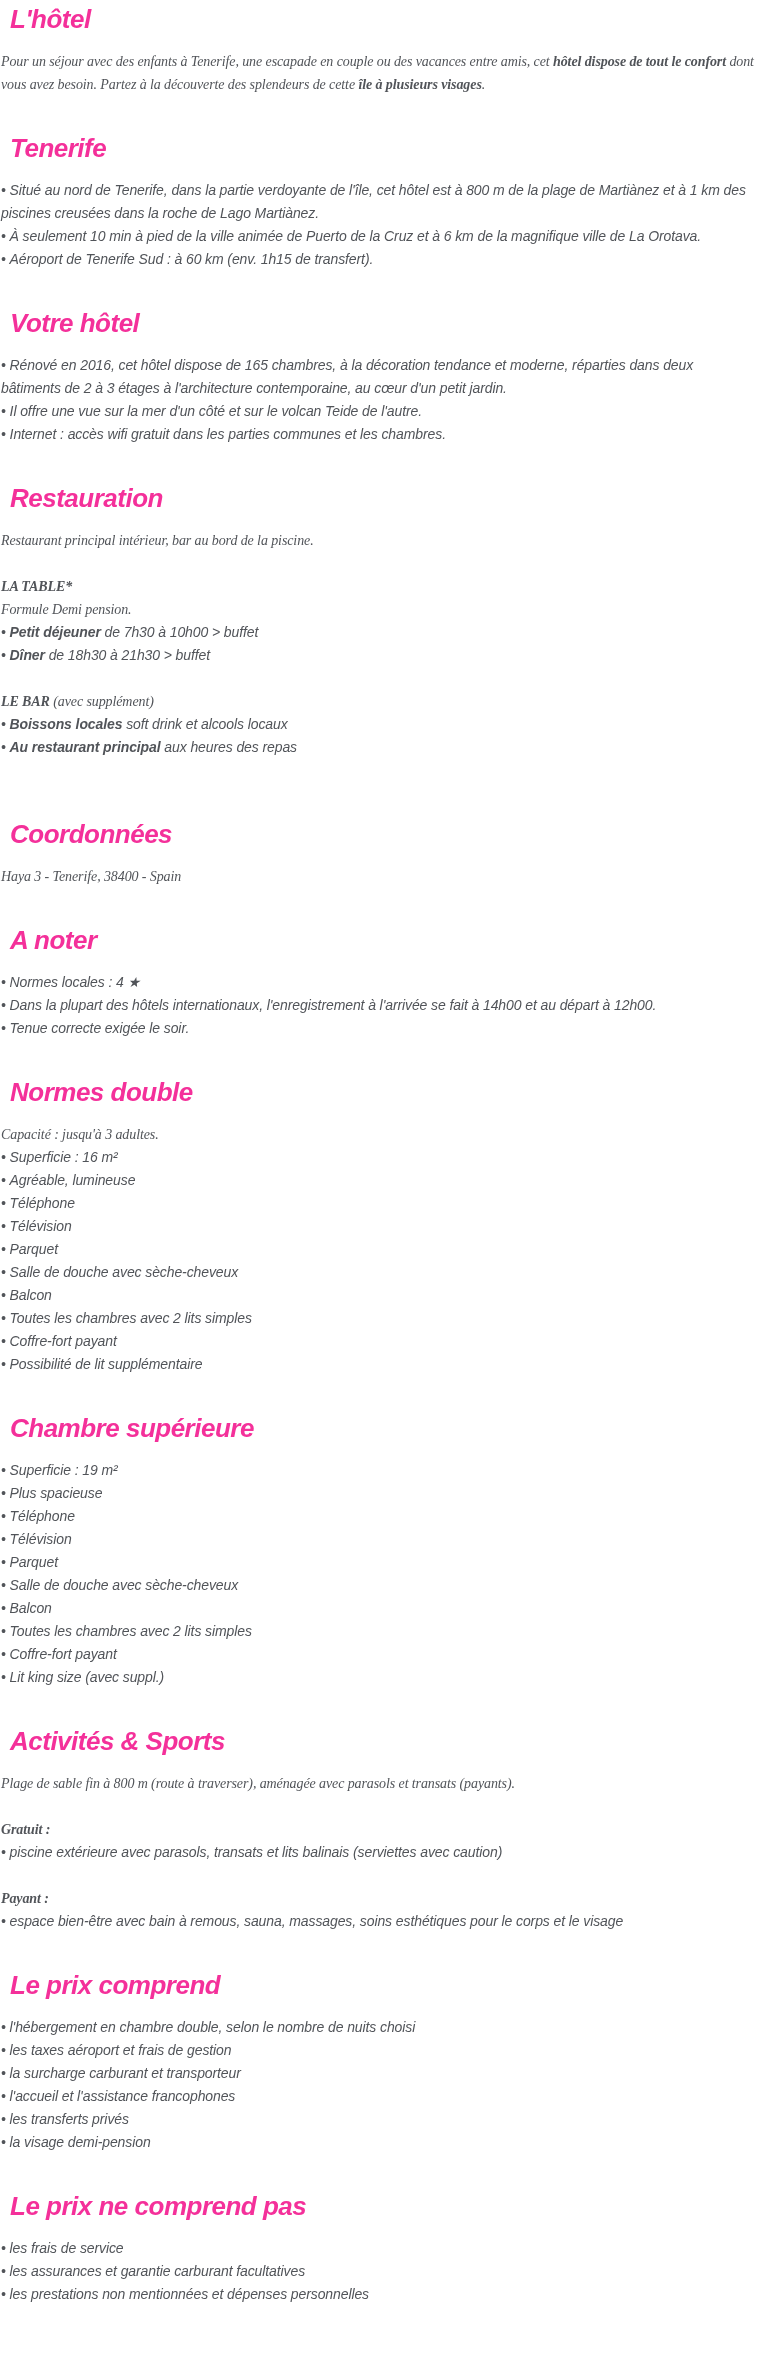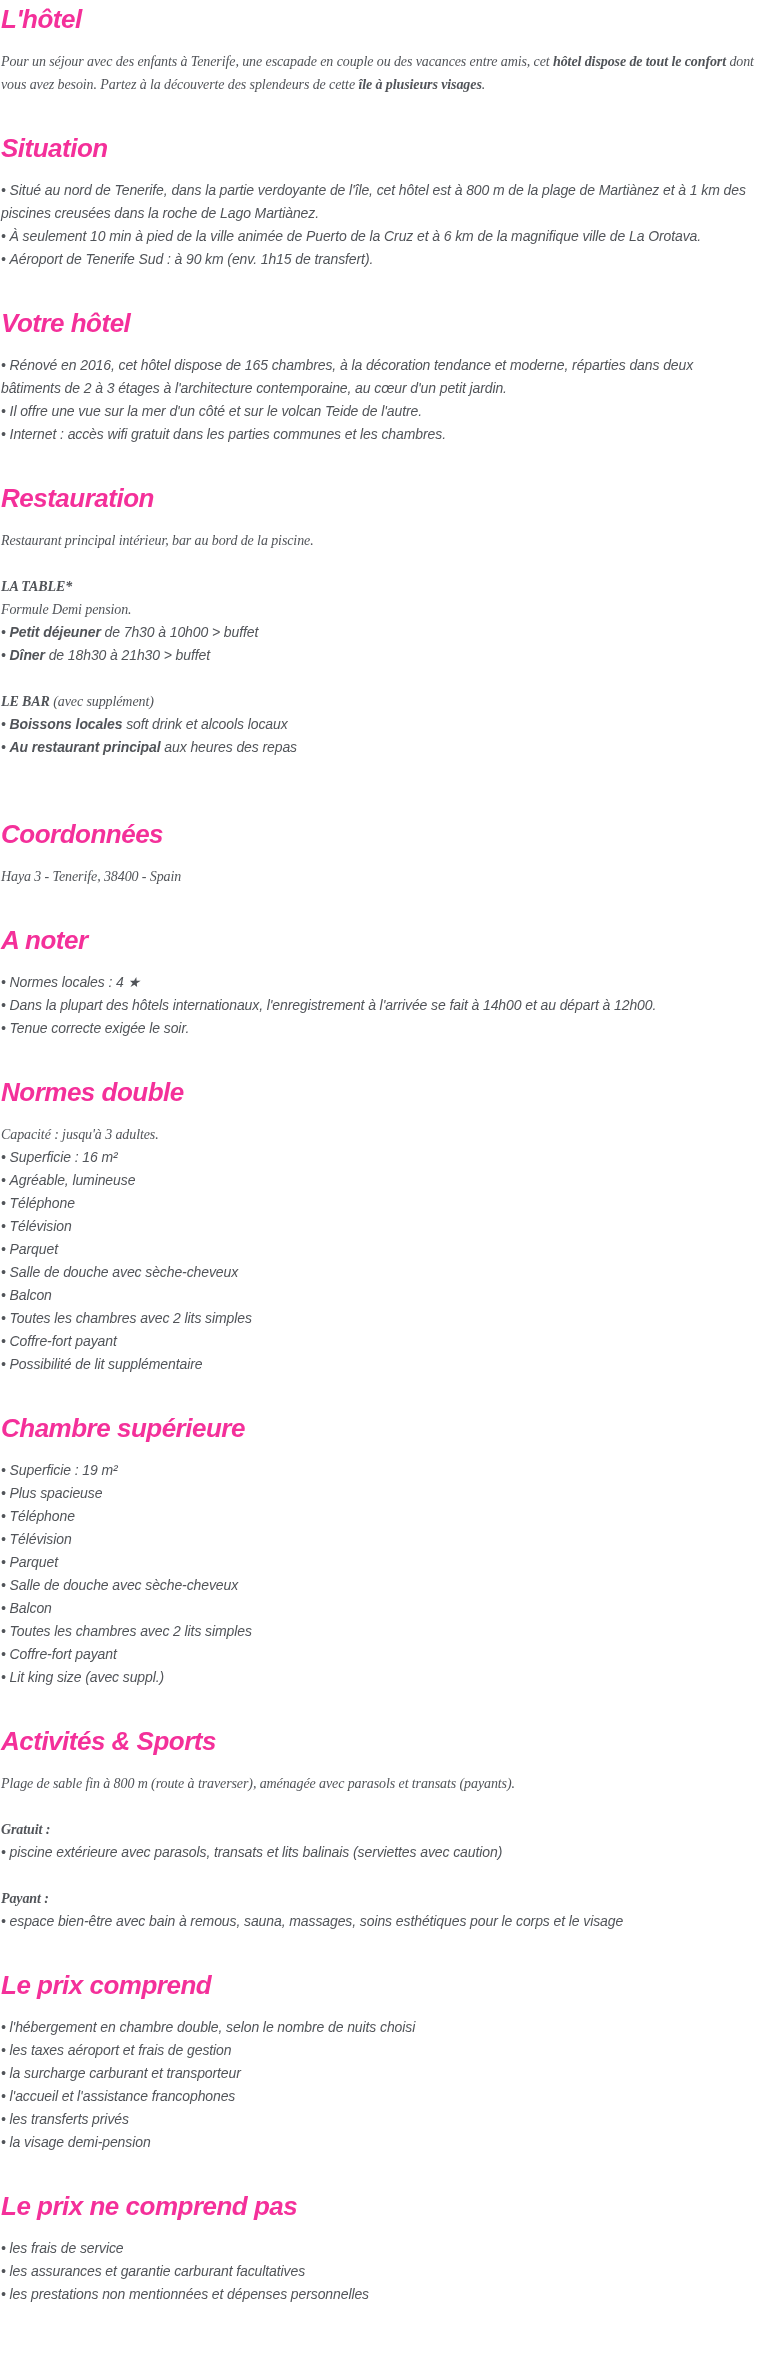--- a/index.html
+++ b/index.html
@@ -22,20 +22,21 @@
     box-sizing: border-box;
   }
   h2.section-heading {
     color: #f4309a;
     font-size: 26px;
     line-height: 31px;
     font-weight: bold;
     font-style: italic;
     letter-spacing: -0.5px;
     margin: 37px 0 15px 0;
+    padding-left: 9px;
   }
   h2.section-heading:first-child {
     margin-top: 0;
   }
   p.para {
     margin: 0;
     font-family: Liberation Serif, serif;
   }
   ul.blist {
     margin: 0;
@@ -56,25 +57,25 @@
   .b {
     font-weight: bold;
   }
 </style>
 </head>
 <body>
 
 <div id="doc">
     <h2 class="section-heading">L'hôtel</h2>
     <p class="para"><span>Pour un séjour avec des enfants à Tenerife, une escapade en couple ou des vacances entre amis, cet </span><span class="b">hôtel dispose de tout le confort</span><span> dont vous avez besoin. Partez à la découverte des splendeurs de cette </span><span class="b">île à plusieurs visages</span><span>.</span></p>
-    <h2 class="section-heading">Situation</h2>
+    <h2 class="section-heading">Tenerife</h2>
     <ul class="blist">
       <li><span>Situé au nord de Tenerife, dans la partie verdoyante de l'île, cet hôtel est à 800 m de la plage de Martiànez et à 1 km des piscines creusées dans la roche de Lago Martiànez.</span></li>
       <li><span>À seulement 10 min à pied de la ville animée de Puerto de la Cruz et à 6 km de la magnifique ville de La Orotava.</span></li>
-      <li><span>Aéroport de Tenerife Sud : à 90 km (env. 1h15 de transfert).</span></li>
+      <li><span>Aéroport de Tenerife Sud : à 60 km (env. 1h15 de transfert).</span></li>
     </ul>
     <h2 class="section-heading">Votre hôtel</h2>
     <ul class="blist">
       <li><span>Rénové en 2016, cet hôtel dispose de 165 chambres, à la décoration tendance et moderne, réparties dans deux bâtiments de 2 à 3 étages à l'architecture contemporaine, au cœur d'un petit jardin.</span></li>
       <li><span>Il offre une vue sur la mer d'un côté et sur le volcan Teide de l'autre.</span></li>
       <li><span>Internet : accès wifi gratuit dans les parties communes et les chambres.</span></li>
     </ul>
     <h2 class="section-heading">Restauration</h2>
     <p class="para"><span>Restaurant principal intérieur, bar au bord de la piscine.</span></p>
     <div class="gap"></div>

